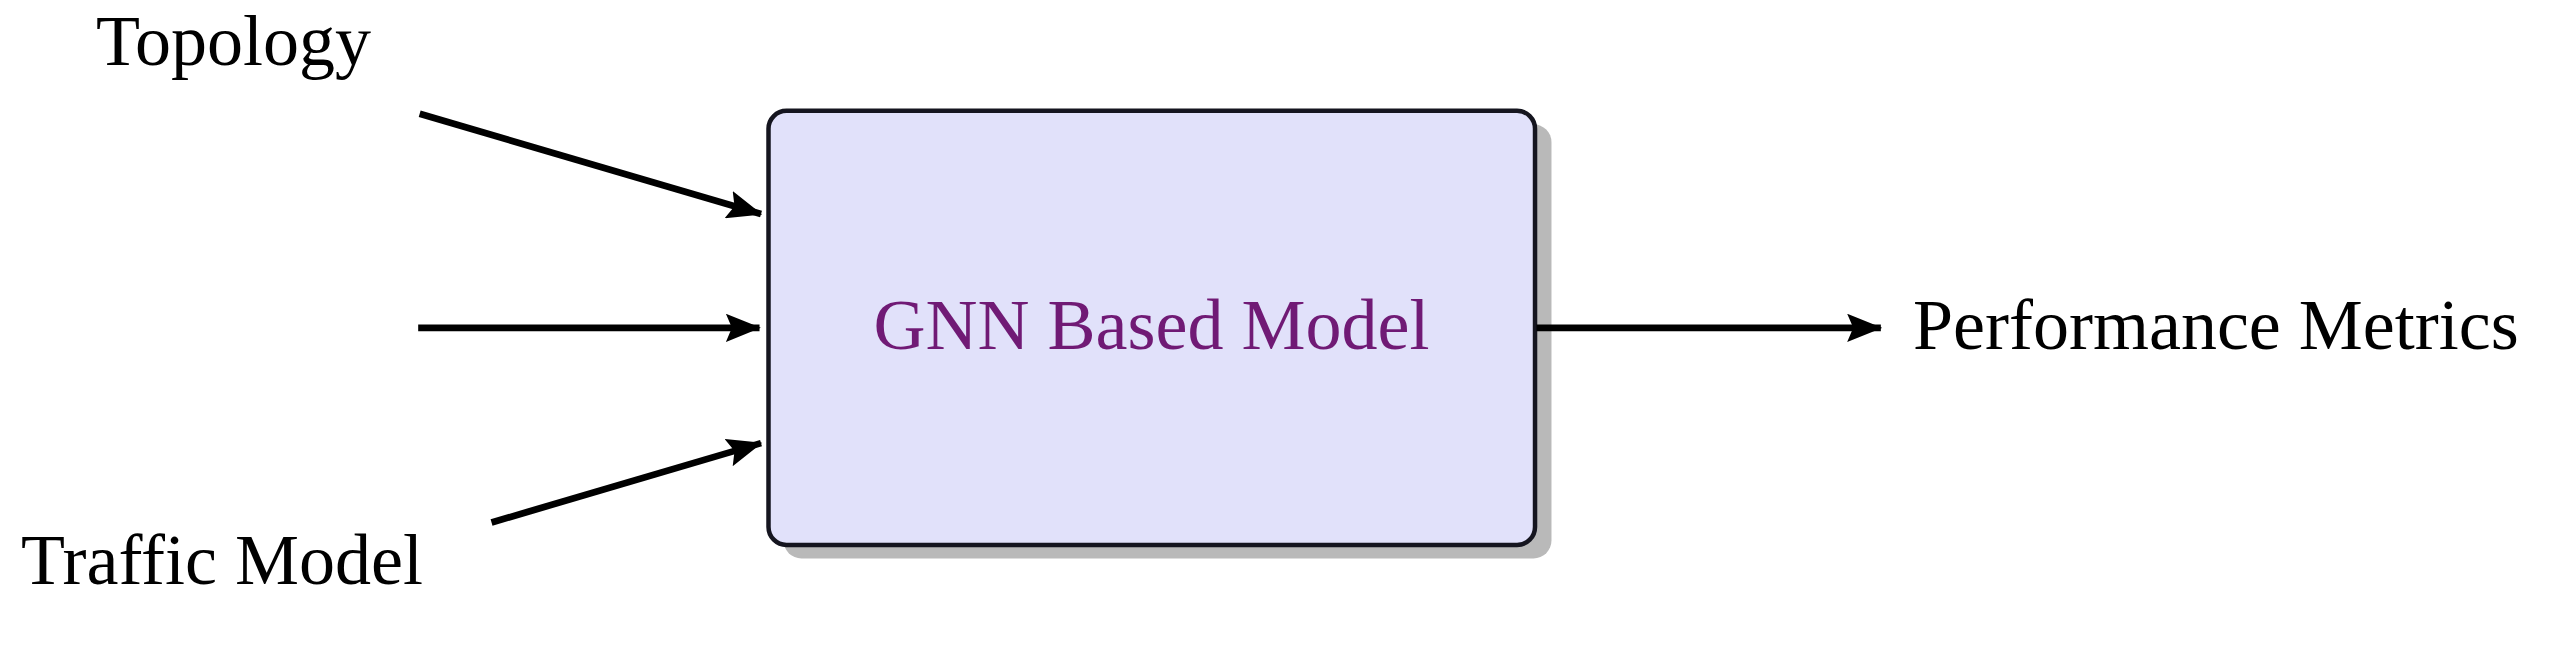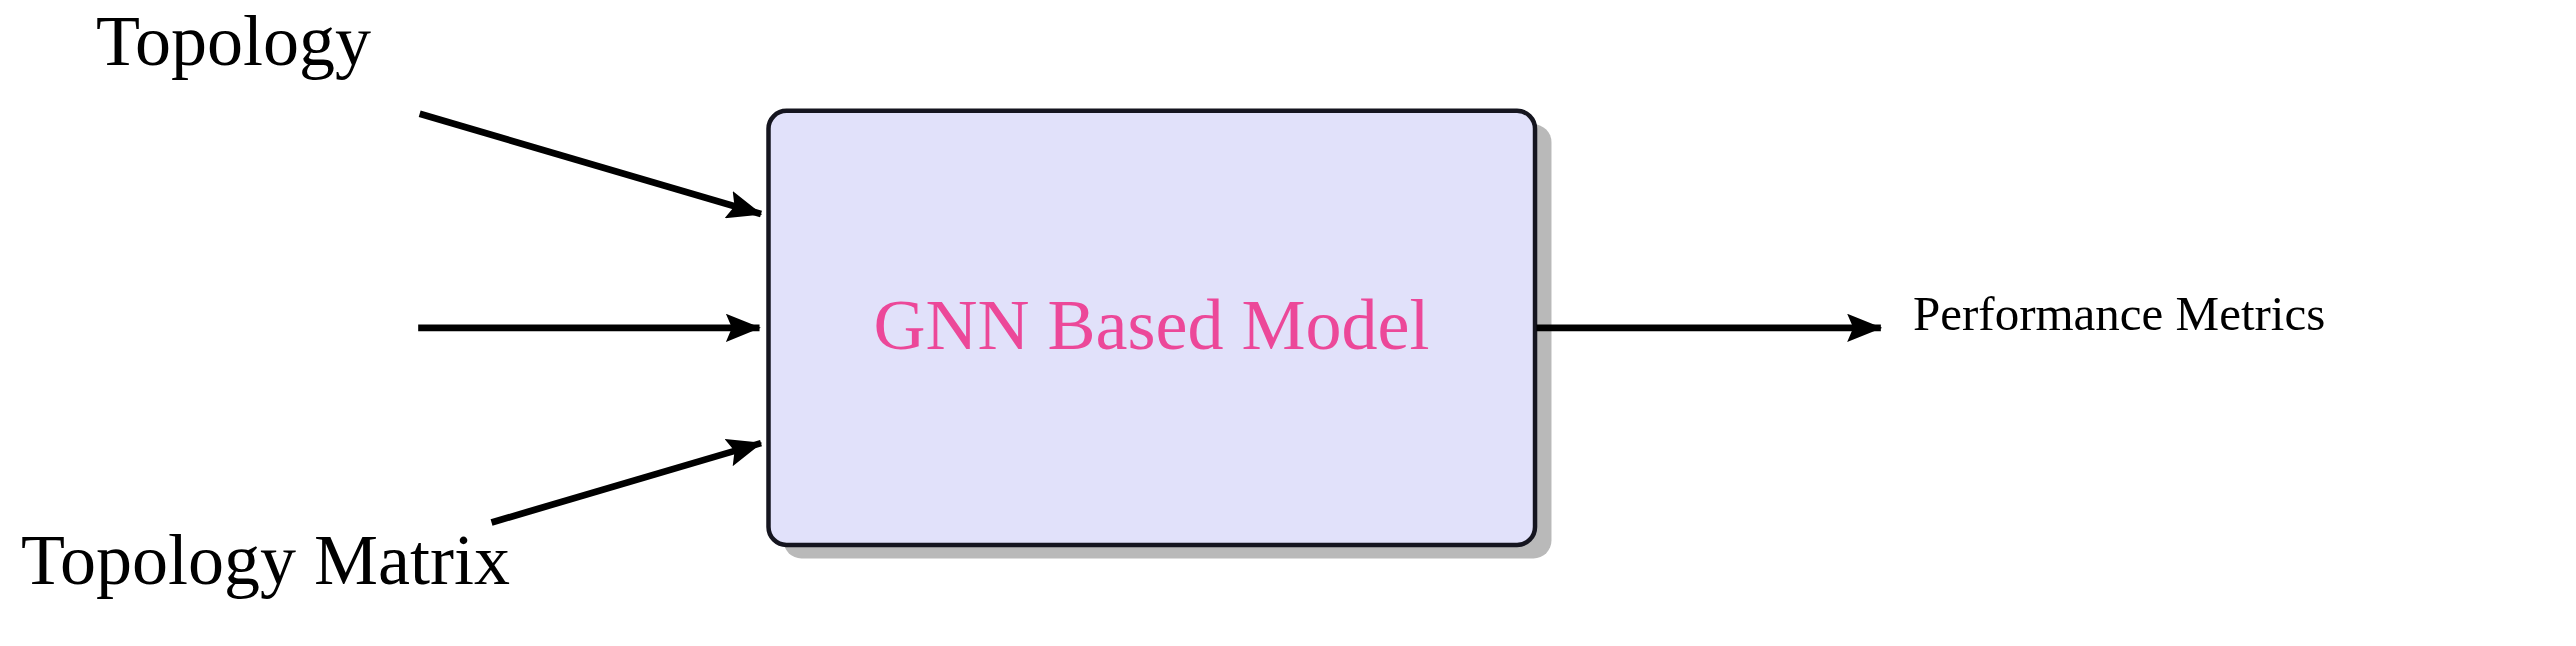--- a/index.html
+++ b/index.html
@@ -41,30 +41,30 @@
     font-size: 72px;
   }
   #label-traffic-matrix {
     left: 21px;
     top: 524px;
     font-size: 72px;
   }
   #label-performance-metrics {
     left: 1913px;
     top: 289px;
-    font-size: 49px;
+    font-size: 72px;
   }
   #box-label {
     position: absolute;
     left: 768px;
     top: 289px;
     width: 767px;
     text-align: center;
     font-size: 72px;
-    color: #ec4899;
+    color: #701a75;
     white-space: nowrap;
     font-family: "Liberation Serif", "DejaVu Serif", serif;
     line-height: 1;
   }
 </style>
 </head>
 <body>
 
 <div id="canvas">
 
@@ -84,20 +84,20 @@
     <line x1="558" y1="438" x2="1014" y2="438" stroke="#000000" stroke-width="9" marker-end="url(#arrowhead)"></line>
 
     <line x1="656" y1="698" x2="1016" y2="592" stroke="#000000" stroke-width="9" marker-end="url(#arrowhead)"></line>
 
     <line x1="2052" y1="438" x2="2512" y2="438" stroke="#000000" stroke-width="9" marker-end="url(#arrowhead)"></line>
   </svg>
 
   <div class="dlabel" id="label-topology">Topology</div>
 
 
-  <div class="dlabel" id="label-traffic-matrix">Topology Matrix</div>
+  <div class="dlabel" id="label-traffic-matrix">Traffic Model</div>
 
   <div id="box-label">GNN Based Model</div>
 
   <div class="dlabel" id="label-performance-metrics">Performance Metrics</div>
 
 </div>
 
 
 </body></html>

